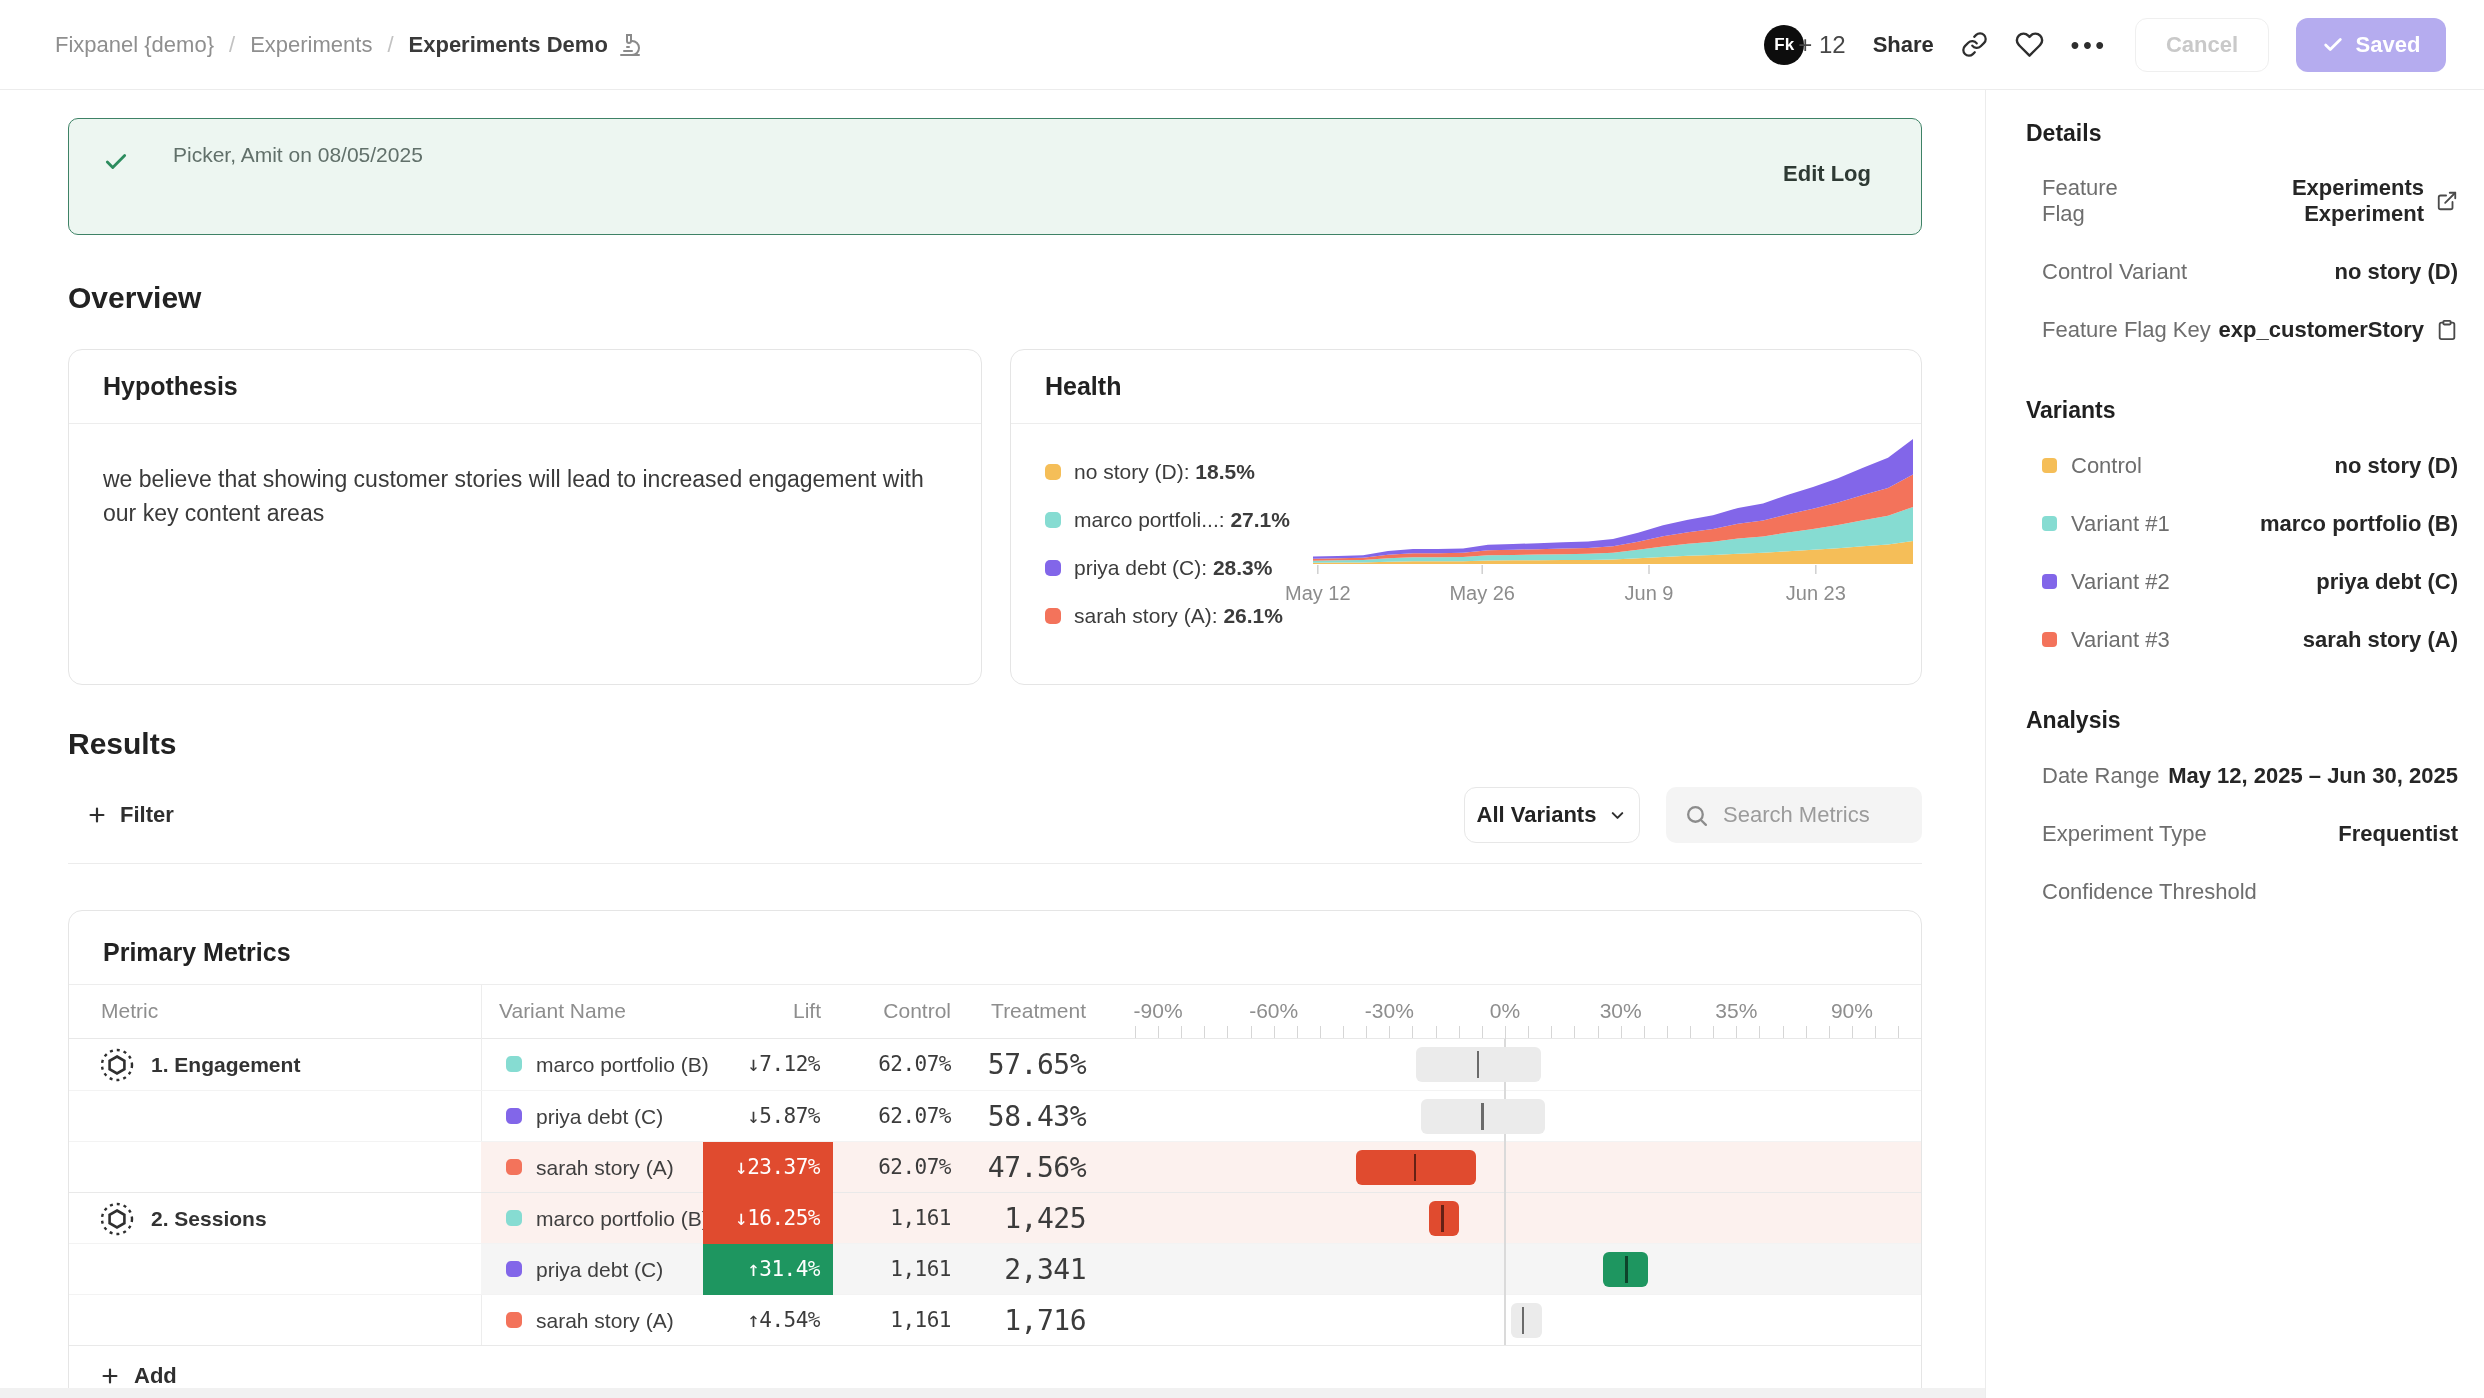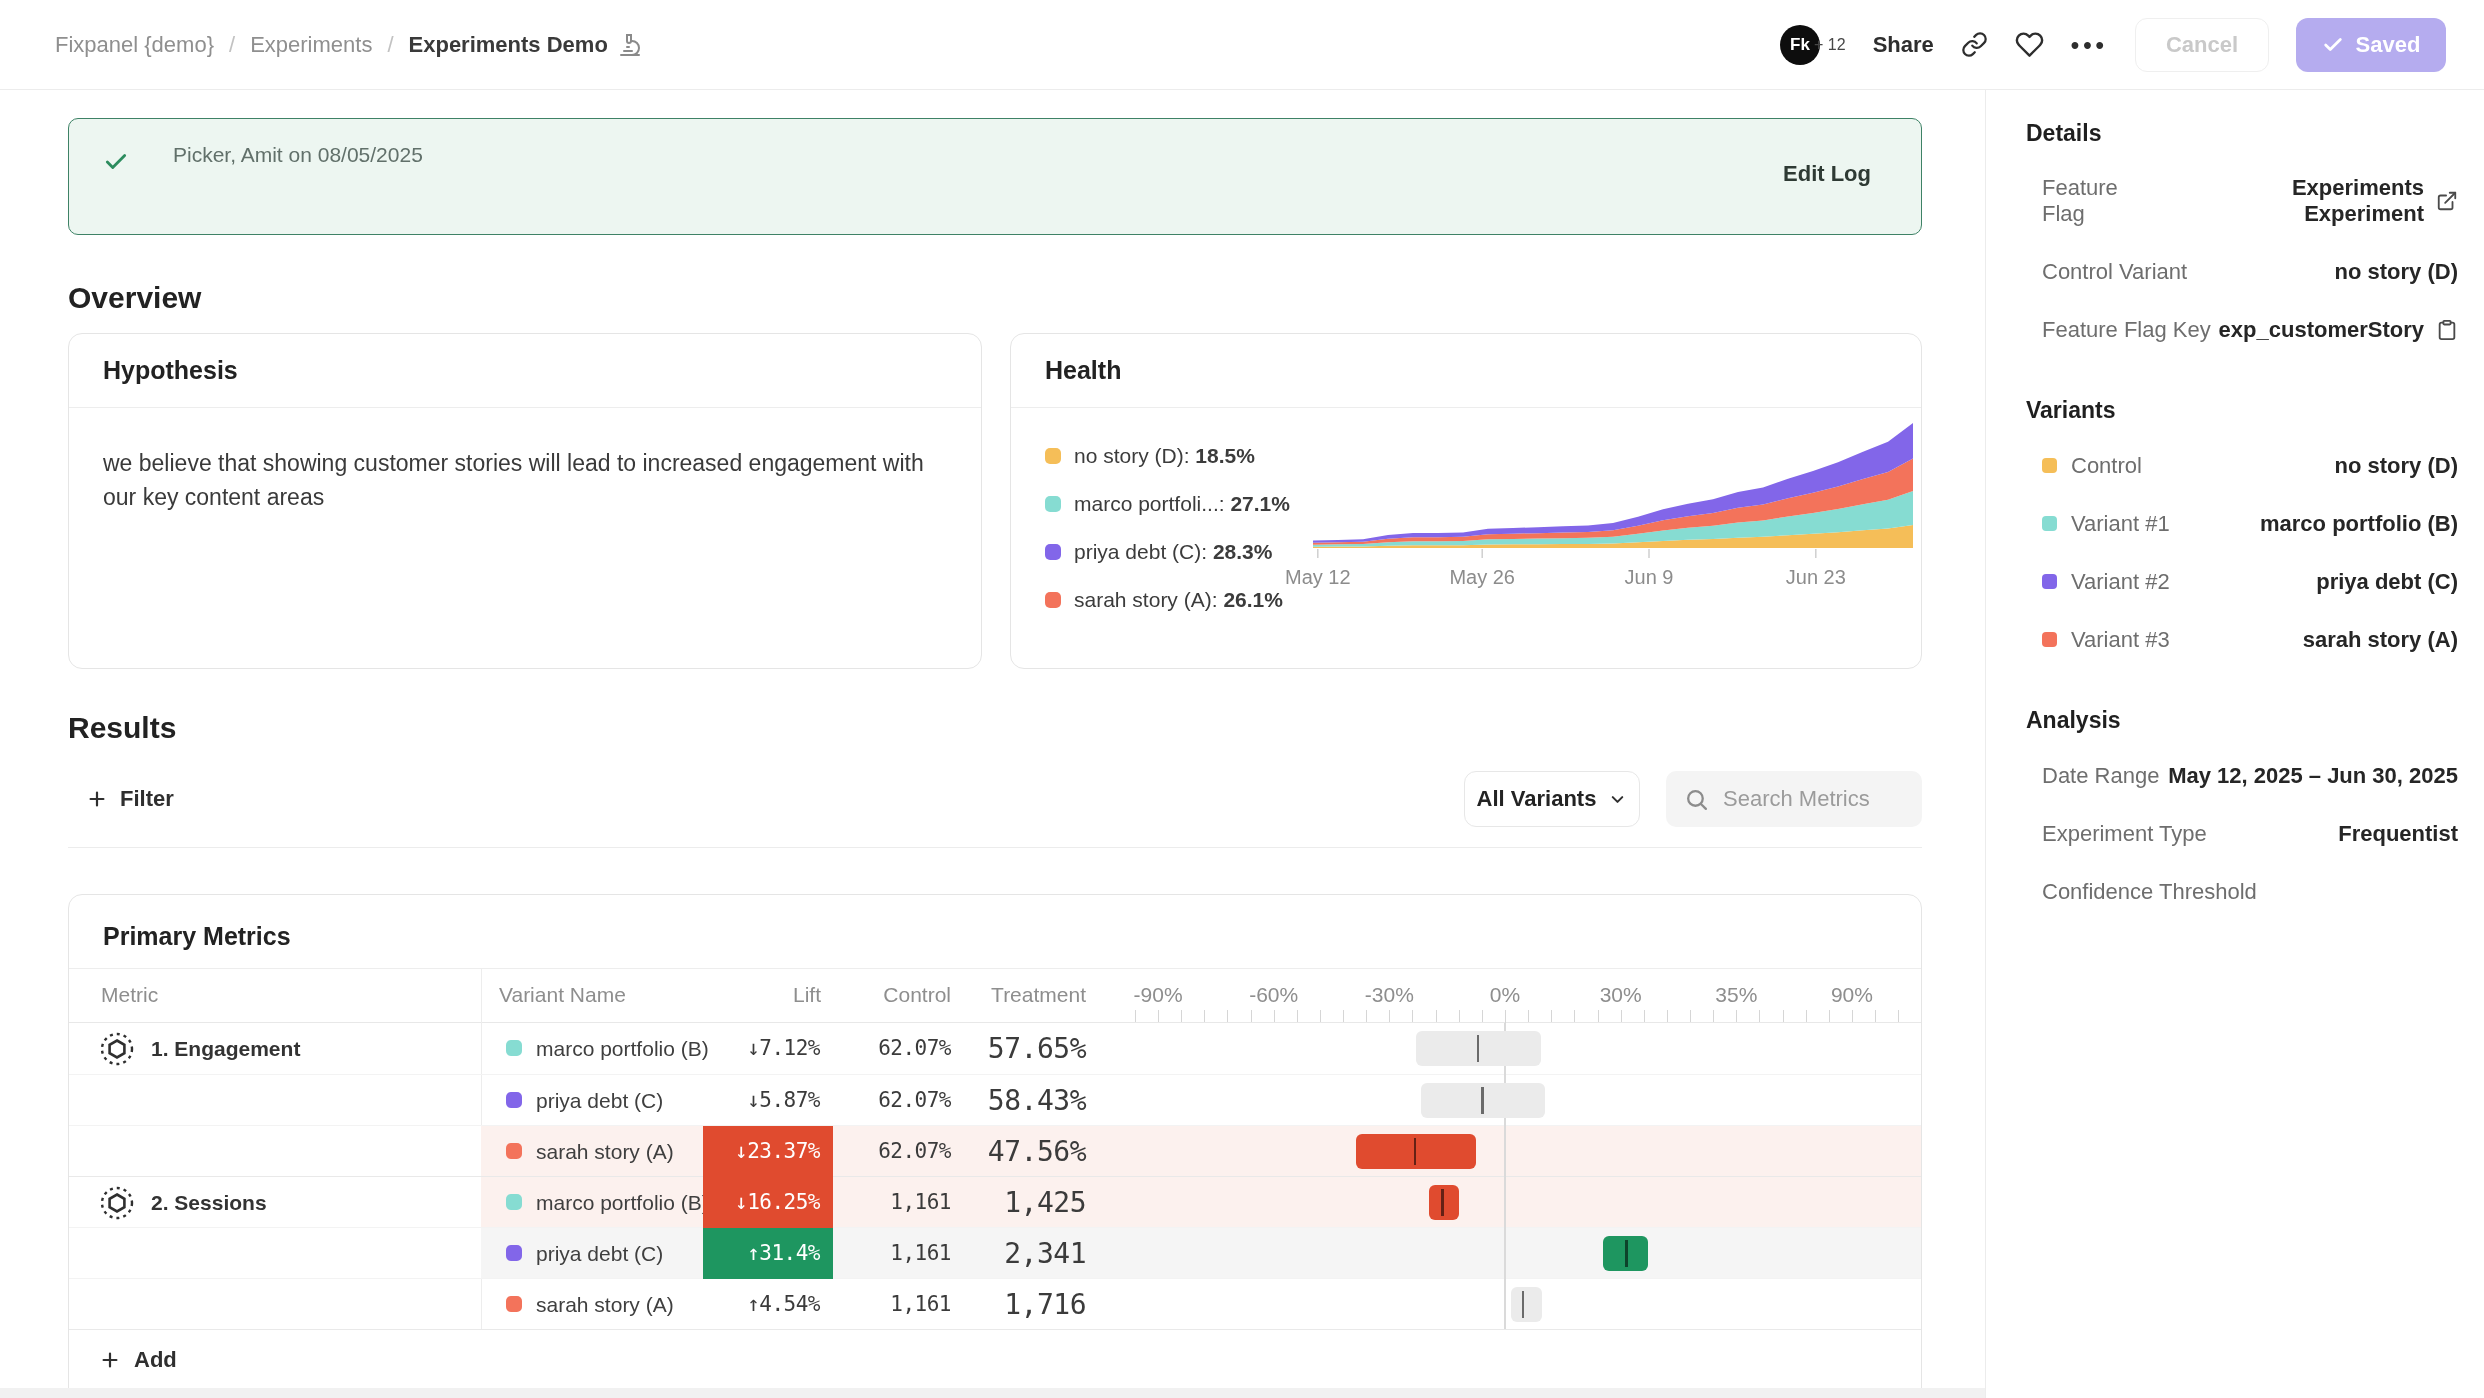--- a/index.html
+++ b/index.html
@@ -11,21 +11,21 @@
   
   .topbar { position:absolute; top:0; left:0; width:2484px; height:90px;
     border-bottom:1px solid #ececec; display:flex; align-items:center;
     justify-content:space-between; padding:0 38px 0 55px; background:#fff; z-index:5;}
   .crumbs { display:flex; align-items:center; gap:15px; font-size:22px; color:#8f8f8f; }
   .crumb-sep { color:#c2c2c2; }
   .crumb-current { color:#3a3a3a; font-weight:bold; display:flex; align-items:center; gap:10px;}
   .actions { display:flex; align-items:center; gap:27px; }
   .avatar { width:40px; height:40px; border-radius:50%; background:#0d0d0d; color:#fff;
     font-weight:bold; font-size:17px; display:flex; align-items:center; justify-content:center; }
-  .avatar-extra { font-size:16px; color:#474747; margin-left:-16px; }
+  .avatar-extra { font-size:24px; color:#474747; margin-left:-16px; }
   .share { font-size:22px; font-weight:bold; color:#2e2e2e; }
   .icon-btn { color:#2e2e2e; display:flex; align-items:center; }
   .btn { height:54px; border-radius:12px; font-size:22px; font-weight:bold;
     display:flex; align-items:center; justify-content:center; }
   .btn-cancel { width:134px; background:#fff; border:1.5px solid #efefef; color:#c9c9c9; }
   .btn-saved { width:150px; background:#b5acef; color:#fff; gap:12px; }
 
   
   .sidebar { position:absolute; top:90px; left:1985px; right:0; bottom:0;
     border-left:1px solid #ececec; padding:30px 26px 0 40px; background:#fff; }
@@ -43,21 +43,21 @@
   .main { position:absolute; top:90px; left:68px; width:1854px; }
   .banner { margin-top:28px; height:117px; background:#edf6f1; border:1.5px solid #3e8266;
     border-radius:10px; position:relative; padding:24px 0 0 104px; }
   .banner .check { position:absolute; left:34px; top:30px; color:#2c8c5e; }
   .banner-title { font-size:24px; font-weight:bold; color:#21312a; margin-bottom:11px; }
   .banner-sub { font-size:21px; color:#61706a; }
   .banner-edit { position:absolute; right:50px; top:42px; font-size:22px; font-weight:bold; color:#2e3a34; }
 
   .h1 { margin-top:46px; font-size:30px; font-weight:bold; color:#222; }
 
-  .cards { margin-top:18px; display:flex; gap:28px;justify-content:flex-end; }
+  .cards { margin-top:34px; display:flex; gap:28px;justify-content:flex-end; }
   .card { background:#fff; border:1.5px solid #e5e5e5; border-radius:14px; }
   .card-head { height:74px; border-bottom:1px solid #ededed; display:flex; align-items:center;
     padding-left:34px; font-size:25px; font-weight:bold; color:#222; }
   .card-hyp { width:914px; height:336px; }
   .card-health { width:912px; height:336px; position:relative; }
   .hyp-body { padding:38px 40px 0 34px; font-size:23px; line-height:34px; color:#3a3a3a; }
 
   .legend { position:absolute; left:34px; top:110px; }
   .legend-item { display:flex; align-items:center; gap:13px; height:24px; margin-bottom:24px; }
   .legend-item .swatch { width:16px; height:16px; border-radius:5px; }

